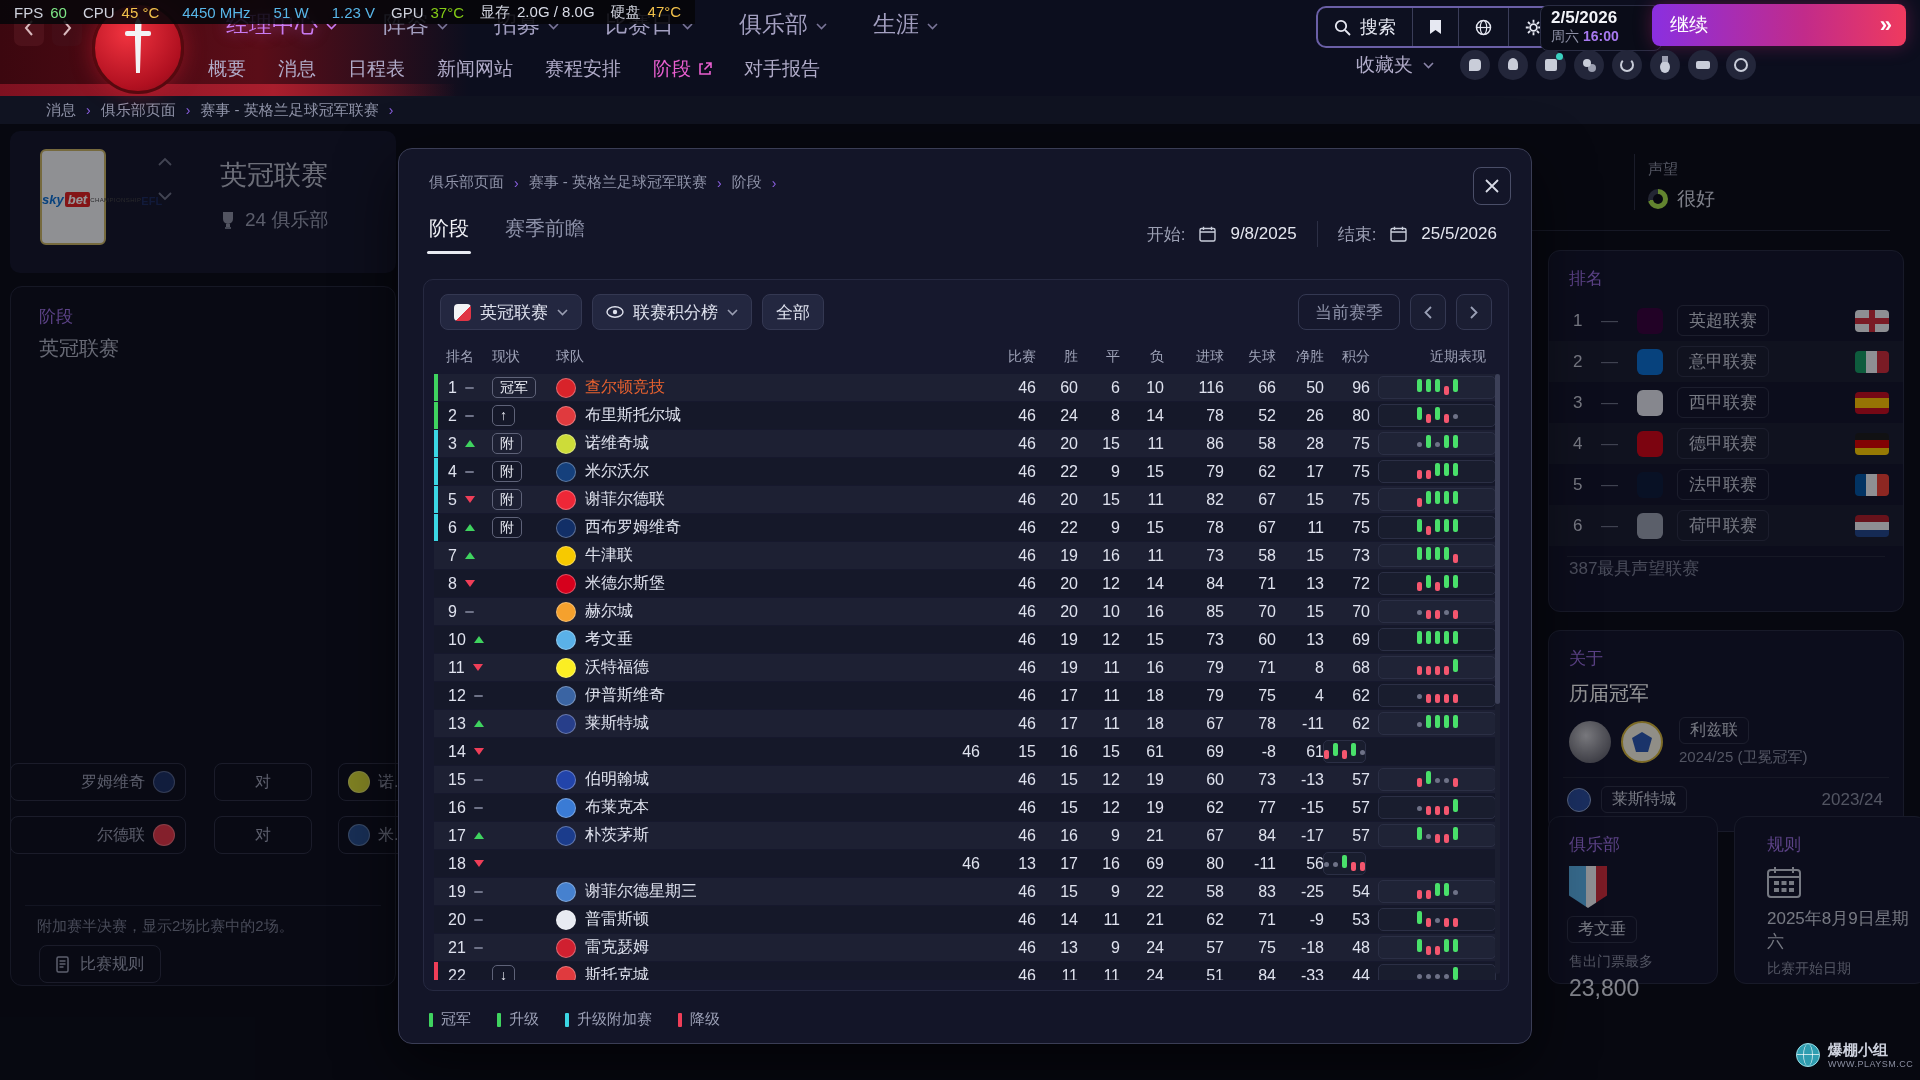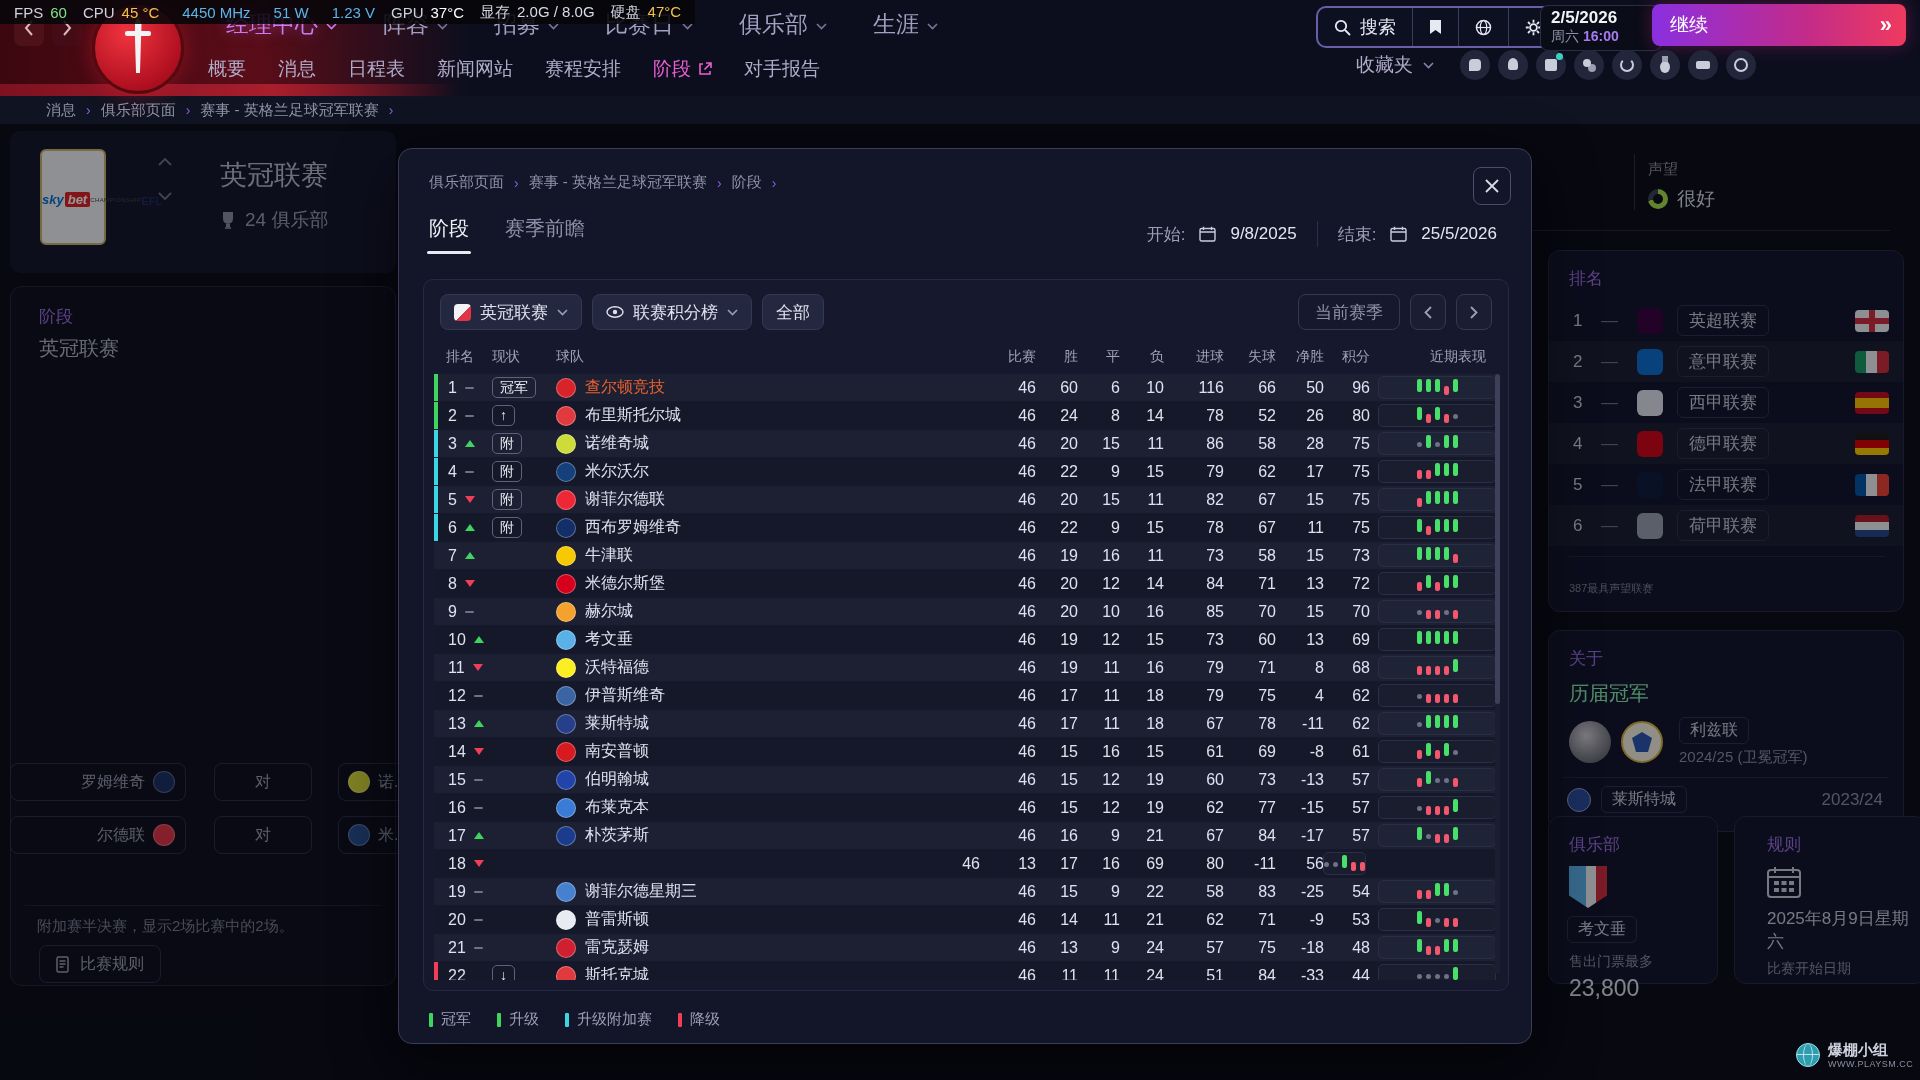--- a/index.html
+++ b/index.html
@@ -187,23 +187,23 @@
   .rr-chip{border:1px solid #2e3147;border-radius:6px;padding:3px 11px;color:#c9cdda;}
   .rr-flag{margin-left:auto;width:34px;height:22px;border-radius:4px;flex:0 0 auto;}
   .flag-eng{background:linear-gradient(90deg,transparent 42%,#cf2b3a 42%,#cf2b3a 58%,transparent 58%),
     linear-gradient(180deg,transparent 36%,#cf2b3a 36%,#cf2b3a 64%,transparent 64%),linear-gradient(#f2f3f6,#f2f3f6);}
   .flag-ita{background:linear-gradient(90deg,#169b62 33%,#f2f3f6 33%,#f2f3f6 66%,#cf2b3a 66%);}
   .flag-esp{background:linear-gradient(180deg,#c60b1e 25%,#ffc400 25%,#ffc400 75%,#c60b1e 75%);}
   .flag-ger{background:linear-gradient(180deg,#1a1a1a 33%,#dd0000 33%,#dd0000 66%,#ffce00 66%);}
   .flag-fra{background:linear-gradient(90deg,#0055a4 33%,#f2f3f6 33%,#f2f3f6 66%,#ef4135 66%);}
   .flag-ned{background:linear-gradient(180deg,#ae1c28 33%,#f2f3f6 33%,#f2f3f6 66%,#21468b 66%);}
   .rc-footdiv{margin:10px 18px 0;height:1px;background:#23263a;}
-  .rc-footer{margin:24px 0 0 20px;font-size:11px;color:#7d8196;}
+  .rc-footer{margin:0 0 0 20px;font-size:17px;color:#7d8196;}
   .aboutcard{left:18px;top:506px;width:356px;height:202px;}
-  .ab-sub{font-size:20px;color:#86efac;margin:2px 0 10px 20px;}
+  .ab-sub{font-size:20px;color:#ffffff;margin:2px 0 10px 20px;}
   .ab-row{display:flex;align-items:center;gap:10px;margin-left:20px;}
   .ab-trophy{width:42px;height:42px;border-radius:50%;background:radial-gradient(circle at 40% 35%,#cfcfd4,#6a6a74 75%);}
   .ab-leeds{width:42px;height:42px;border-radius:50%;background:#f4f1e2;border:2px solid #d4b53c;position:relative;box-sizing:border-box;}
   .ab-leeds::before{content:"";position:absolute;inset:9px;background:#2a57b0;clip-path:polygon(50% 0,100% 30%,80% 100%,20% 100%,0 30%);}
   .ab-info{display:flex;flex-direction:column;gap:4px;margin-left:6px;}
   .ab-chip{border:1px solid #2e3147;border-radius:6px;padding:2px 10px;font-size:16px;color:#c9cdda;width:max-content;}
   .ab-season{font-size:15px;color:#8b8fa3;}
   .ab-div{margin:10px 14px 8px;height:1px;background:#23263a;}
   .ab-prev{display:flex;align-items:center;gap:10px;margin-left:18px;font-size:15px;}
   .ab-lcfc{width:22px;height:22px;border-radius:50%;background:#2a4d9e;border:1px solid #8fa3cf;}
@@ -421,21 +421,21 @@
         <span class="val" style="color: rgb(88, 182, 232);">51 W</span>
       </span>
 
       <span class="sysitem">
         <span class="lab"></span>
         <span class="val" style="color: rgb(88, 182, 232);">1.23 V</span>
       </span>
 
       <span class="sysitem">
         <span class="lab">GPU</span>
-        <span class="val" style="color: #ffffff;">37°C</span>
+        <span class="val" style="color: #84cc16;">37°C</span>
       </span>
 
       <span class="sysitem">
         <span class="lab">显存</span>
         <span class="val" style="color: rgb(216, 219, 230);">2.0G / 8.0G</span>
       </span>
 
       <span class="sysitem">
         <span class="lab">硬盘</span>
         <span class="val" style="color: rgb(242, 193, 75);">47°C</span>
@@ -1139,24 +1139,20 @@
             </span>
           </div>
 
           <div class="trow tgrid">
             <span class="lbar"></span>
             <span class="rankcell">
               <span>14</span>
               <span class="tr tr-down"></span>
             </span>
             <span class="statuscell"></span>
-            <span class="teamcell">
-              <span class="badge" style="background: rgb(215, 25, 32);"></span>
-              <span class="tname">南安普顿</span>
-            </span>
             <span class="num">46</span>
             <span class="num">15</span>
             <span class="num">16</span>
             <span class="num">15</span>
             <span class="num">61</span>
             <span class="num">69</span>
             <span class="num">-8</span>
             <span class="num">61</span>
             <span class="formcell">
               <span class="formpill">

